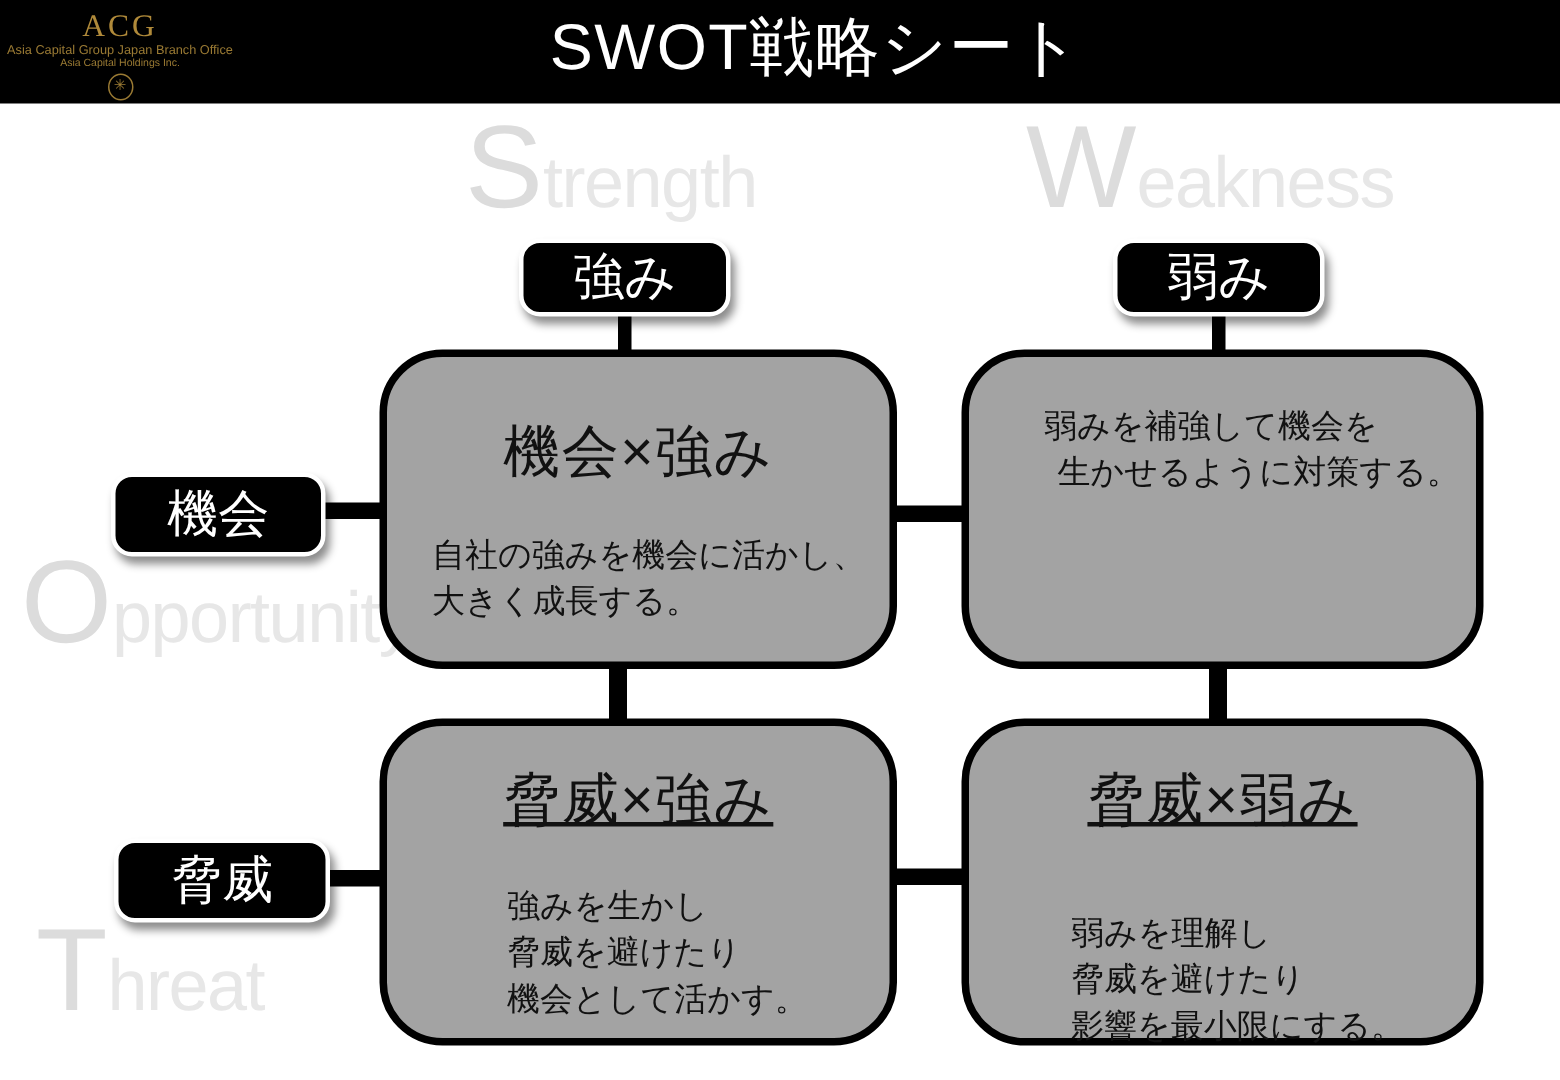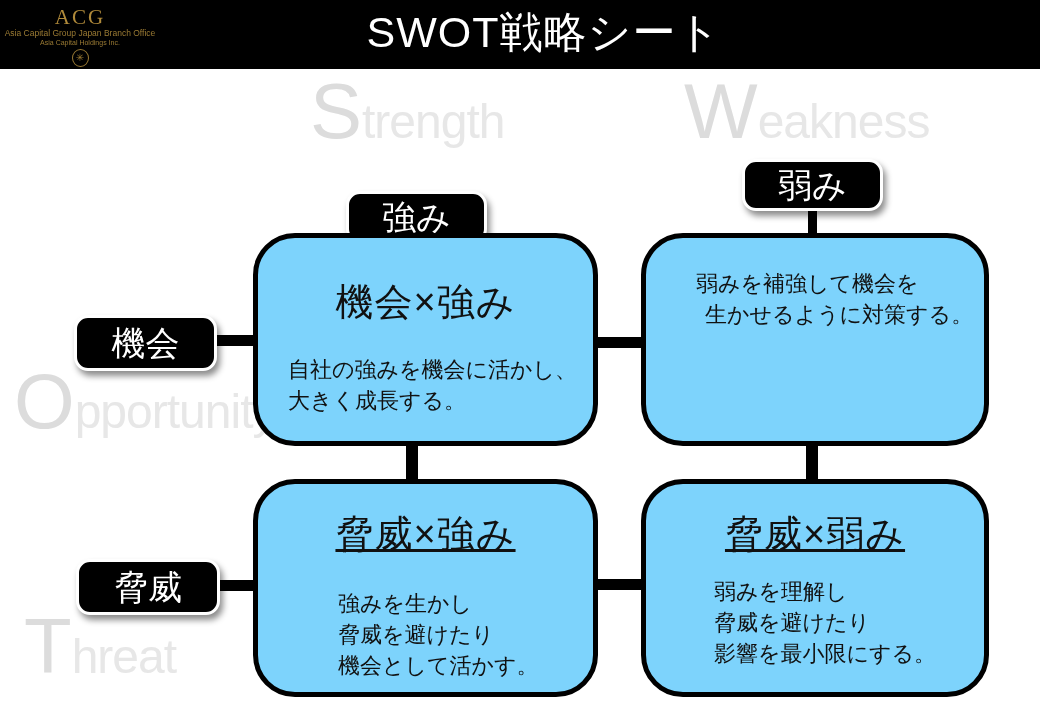--- a/index.html
+++ b/index.html
@@ -26,41 +26,41 @@
   .watermark{position:absolute;line-height:1;white-space:nowrap;}
   .wm-big{font-size:78px;color:#dcdcdc;}
   .wm-small{font-size:48px;color:#e7e7e7;letter-spacing:-1px;text-align:center;}
   
   .pill{
     position:absolute;background:#000000;border:3px solid #ffffff;border-radius:14px;
     box-shadow:3px 5px 6px rgba(0,0,0,0.45);
     color:#ffffff;display:flex;align-items:center;justify-content:center;
     font-size:34px;box-sizing:border-box;line-height:1;
   }
-  .pill-strength{left:346px;top:159px;width:141px;height:52px;margin-top:32px;}
+  .pill-strength{left:346px;top:159px;width:141px;height:52px;}
   .pill-weakness{left:742px;top:159px;width:141px;height:52px;}
   .pill-opportunity{left:74px;top:315px;width:143px;height:56px;}
   .pill-threat{left:76px;top:559px;width:144px;height:56px;}
   
   .cell{
-    position:absolute;background:#7dd3fc;border:5px solid #000000;border-radius:42px;
+    position:absolute;background:#a3a3a3;border:5px solid #000000;border-radius:42px;
     box-sizing:border-box;color:#111111;
   }
   .cell-1{left:253px;top:233px;width:345px;height:213px;}
   .cell-2{left:641px;top:233px;width:348px;height:213px;}
   .cell-3{left:253px;top:479px;width:345px;height:218px;}
   .cell-4{left:641px;top:479px;width:348px;height:218px;}
   .cell h2{margin:0;text-align:center;font-size:38px;font-weight:500;line-height:1.1;letter-spacing:1px;}
   .cell-1 h2,.cell-2 h2{margin-top:44px;}
   .cell-3 h2,.cell-4 h2{margin-top:30px;text-decoration:underline;}
   .cell .body{font-size:22px;line-height:31px;}
   .cell-1 .body{margin-top:30px;padding-left:30px;}
   .cell-2 .body{margin-top:30px;padding-left:50px;}
   .cell-3 .body{margin-top:32px;padding-left:80px;}
-  .cell-4 .body{margin-top:20px;padding-left:68px;}
+  .cell-4 .body{margin-top:50px;padding-left:68px;}
   .cell-2 .body .line:nth-child(2){margin-left:9px;}
   .line{display:block;white-space:nowrap;}
   
   .conn{position:absolute;background:#000000;}
   .conn-strength-v{left:412px;top:205px;width:9px;height:30px;}
   .conn-weakness-v{left:808px;top:205px;width:9px;height:30px;}
   .conn-opportunity-h{left:212px;top:335px;width:45px;height:11px;}
   .conn-threat-h{left:215px;top:580px;width:42px;height:11px;}
   .conn-mid-top-h{left:594px;top:337px;width:51px;height:11px;}
   .conn-mid-bottom-h{left:594px;top:579px;width:51px;height:11px;}

